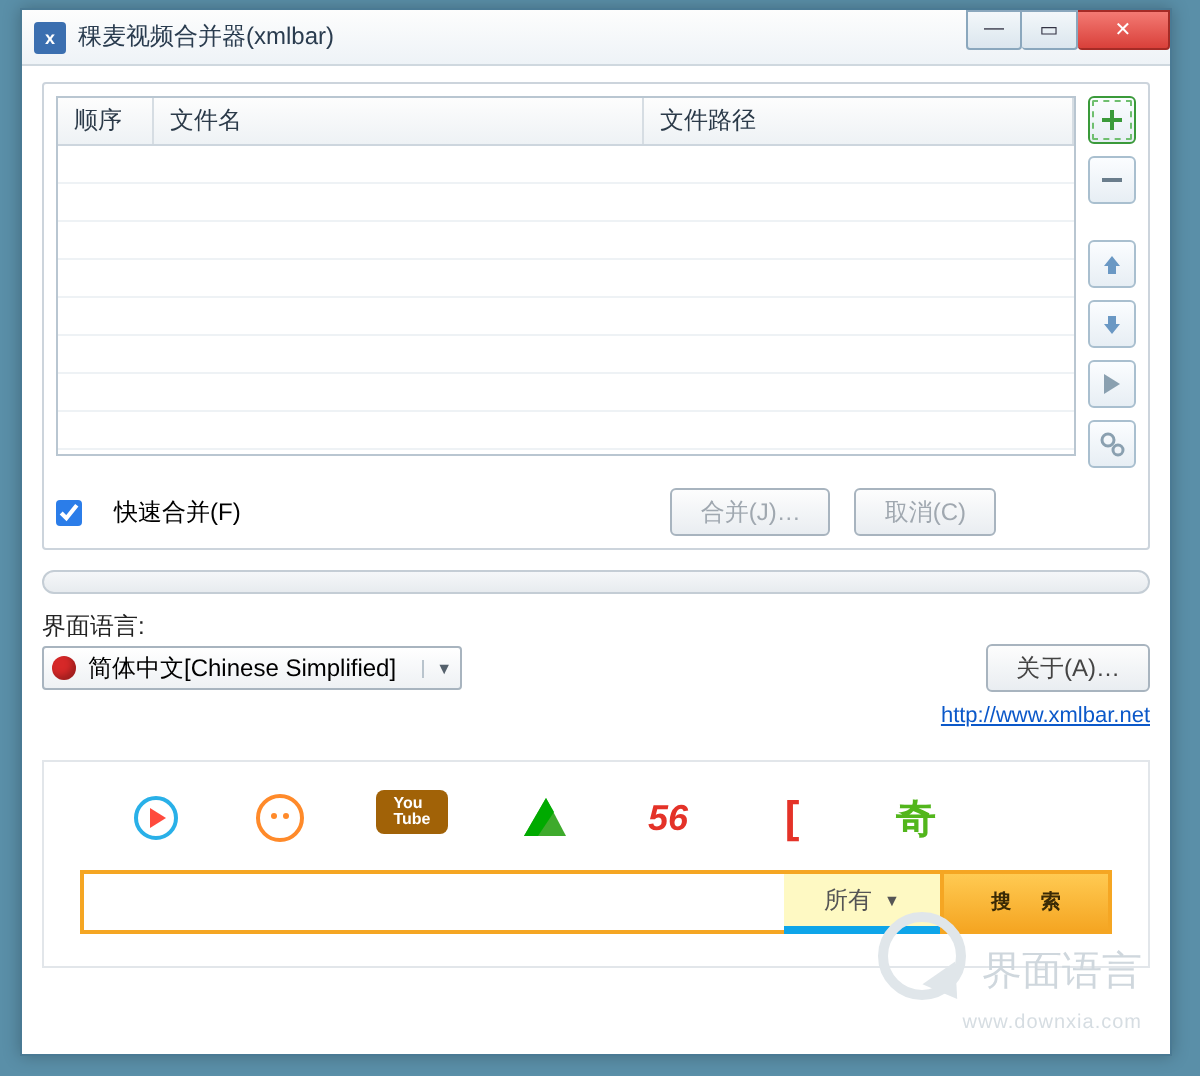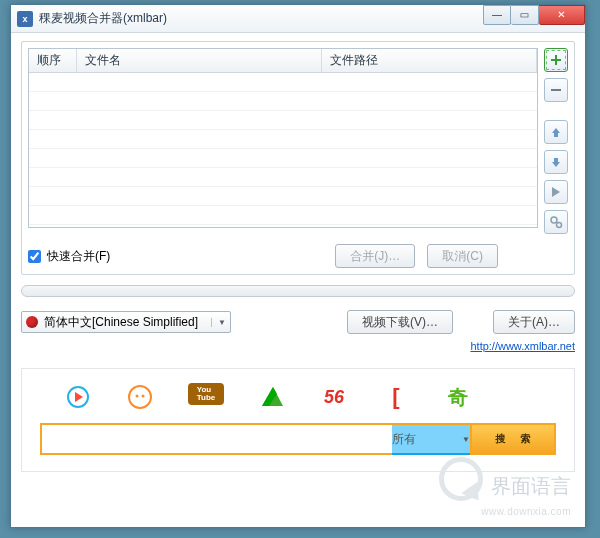--- a/index.html
+++ b/index.html
@@ -109,21 +109,21 @@
       display: flex; align-items: center; justify-content: center;
       color: #5a7086;
     }
     .tool.add { border-color: #3a9a3a; outline: 1px dashed #6fbf6f; outline-offset: -3px; }
     .tool.add svg rect { fill: #3a9a3a; }
     .action-row {
       display: flex; align-items: center;
       margin-top: 10px;
       gap: 12px;
     }
-    .checkbox { display: flex; align-items: center; gap: 6px; justify-content: space-between; }
+    .checkbox { display: flex; align-items: center; gap: 16px; justify-content: space-between; }
     .checkbox input { accent-color: #2b7de9; }
     .btn {
       height: 24px;
       padding: 0 14px;
       border: 1px solid #a8b4bf;
       border-radius: 3px;
       background: linear-gradient(#fdfdfd, #e9edf1);
       color: #444;
       font-size: 12px;
       display: inline-flex; align-items: center;
@@ -132,21 +132,21 @@
     .action-spacer { flex: 1; }
     .separator {
       height: 12px;
       border: 1px solid #c4cdd5;
       border-radius: 6px;
       background: linear-gradient(#f5f7f9, #e7ebef);
       margin: 10px 0 8px;
     }
     .lang-row {
       display: flex; align-items: center; gap: 10px;
-      margin-top: 13px;
+      margin-top: 0;
       text-align: right;
     }
     .lang-label { color: #222; margin-right: -4px; }
     .combo {
       height: 22px;
       border: 1px solid #a8b4bf;
       background: linear-gradient(#fff, #eef1f4);
       display: flex; align-items: center;
       width: 210px;
       padding: 0 4px;
@@ -195,25 +195,25 @@
       flex: 1;
       border: 2px solid #f5a623;
       border-right: none;
       background: #fff;
       outline: none;
       padding: 0 8px;
     }
     .search-filter {
       width: 78px;
       border-top: 2px solid #f5a623;
-      border-bottom: 2px solid #0ea5e9;
-      display: flex; align-items: center; justify-content: space-between;
+      border-bottom: 4px solid #0ea5e9;
+      display: flex; align-items: center; justify-content: center;
       gap: 6px;
       color: #555;
-      background: #7dd3fc;
+      background: #fef9c3;
     }
     .search-btn {
       width: 86px;
       border: 2px solid #f5a623;
       background: linear-gradient(#ffca52, #f5a623);
       color: #3a2a05;
       font-size: 10px; font-weight: bold;
       letter-spacing: 6px;
       display: flex; align-items: center; justify-content: center;
       padding-left: 6px;
@@ -321,28 +321,28 @@
         <div class="action-spacer"></div>
         <div class="btn disabled">合并(J)…</div>
         <div class="btn disabled">取消(C)</div>
         <div style="width:58px"></div>
       </div>
     </div>
 
     <div class="separator"></div>
 
     <div>
+      <div class="lang-label">界面语言:</div>
       <div class="lang-row">
         <div class="combo">
           <span class="flag"></span>
           <span>简体中文[Chinese Simplified]</span>
           <span class="arrow">▼</span>
         </div>
         <div class="lang-spacer"></div>
-        <div class="btn">视频下载(V)…</div>
         <div style="width:20px"></div>
         <div class="btn">关于(A)…</div>
       </div>
       <a class="link" href="#">http://www.xmlbar.net</a>
     </div>
 
     <div class="sites">
       <div class="site-icons">
         <span class="sicon">
           <svg width="26" height="26">

